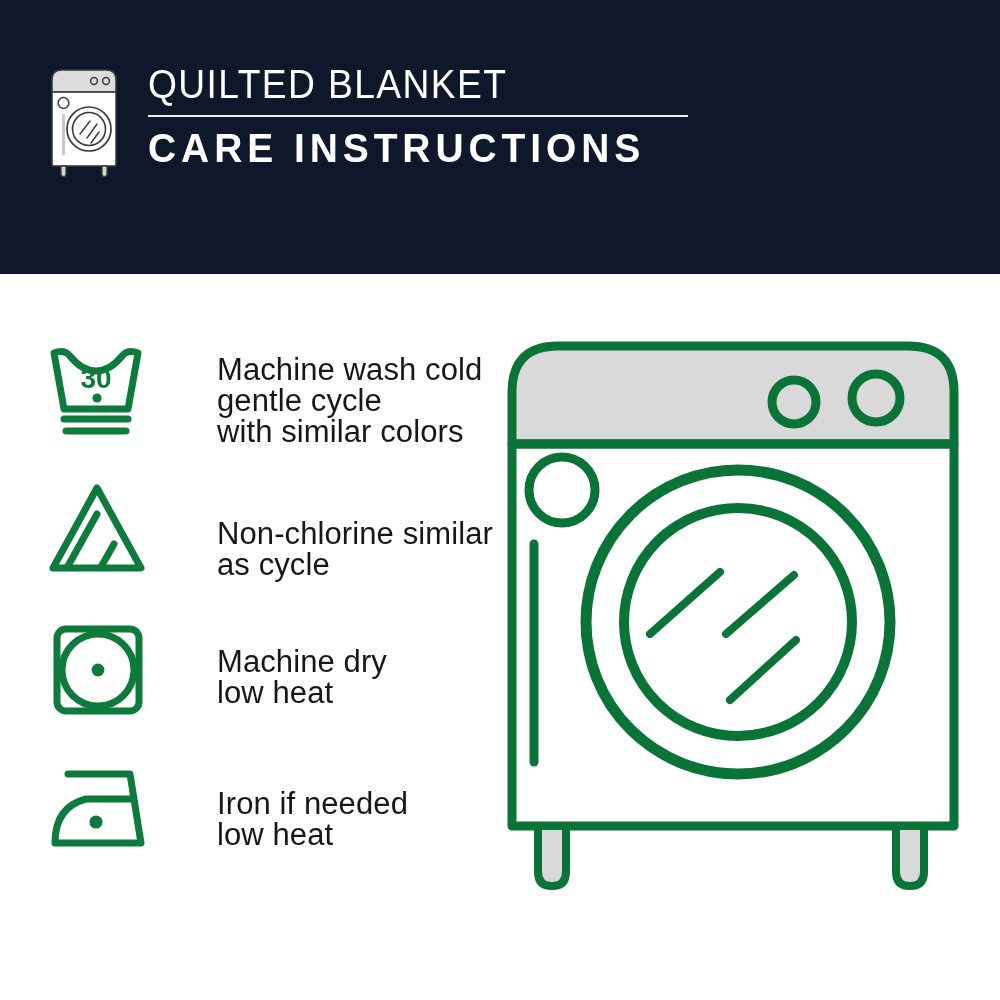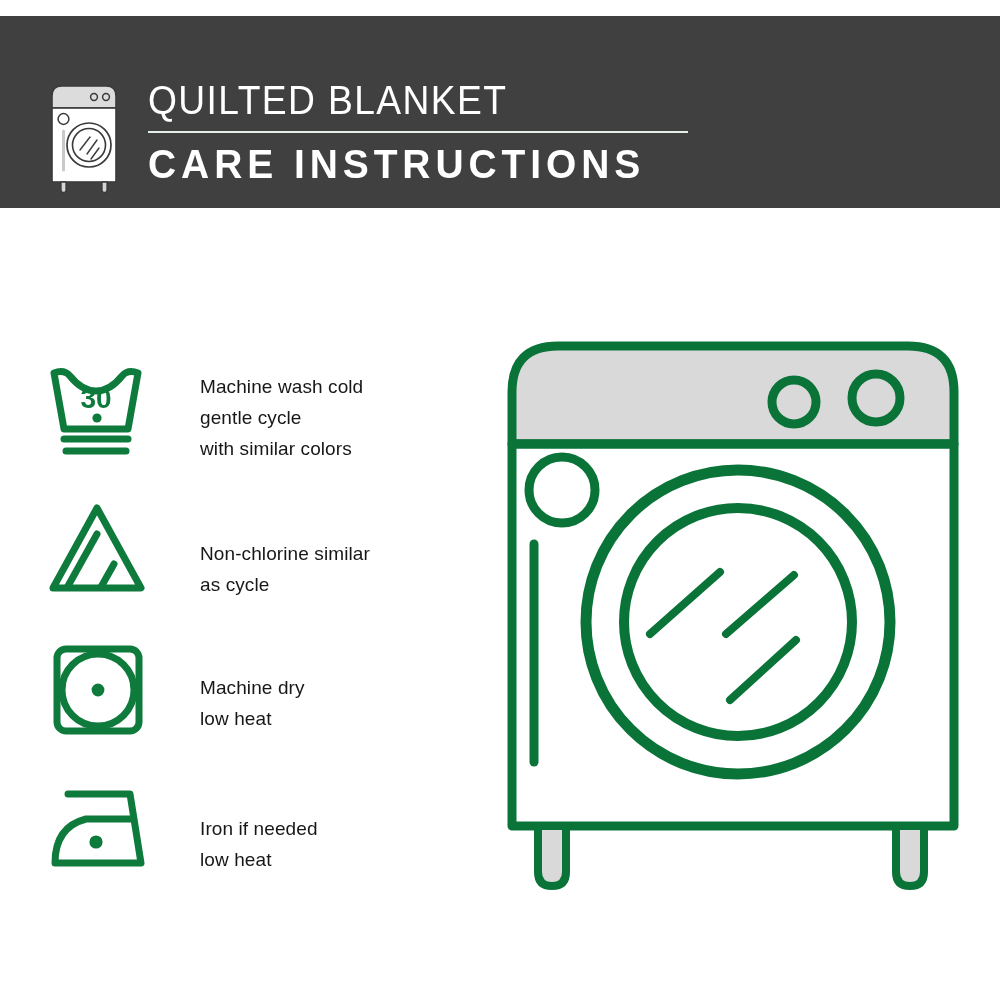--- a/index.html
+++ b/index.html
@@ -15,24 +15,24 @@
     width: 1000px;
     height: 1000px;
     background: #ffffff;
     overflow: hidden;
   }
 
   
   .header-band {
     position: absolute;
     left: 0;
-    top: 16px;
+    top: 0;
     width: 1000px;
-    height: 192px;
-    background: #404040;
+    height: 274px;
+    background: #0f172a;
   }
   .header-inner {
     position: absolute;
     left: 42px;
     top: 62px;
     display: flex;
     align-items: flex-start;
   }
   .header-icon {
     width: 92px;
@@ -75,33 +75,34 @@
   
   .care-list {
     position: absolute;
     left: 46px;
     top: 340px;
     width: 430px;
   }
   .care-row {
     position: relative;
     display: flex;
-    align-items: center;
+    align-items: flex-start;
     height: 140px;
+    gap: 17px;
   }
   .care-symbol {
     width: 108px;
     flex: 0 0 108px;
     display: flex;
     justify-content: flex-start;
   }
   .care-text {
     margin-left: 46px;
     color: #171717;
-    font-size: 19px;
+    font-size: 31px;
     line-height: 31px;
     letter-spacing: 0.1px;
     font-weight: 400;
     padding-top: 12px;
   }
   .care-text .ln { display: block; white-space: nowrap; }
 
   .row-wash .care-text   { padding-top: 14px; }
   .row-bleach .care-text { padding-top: 38px; }
   .row-dry .care-text    { padding-top: 26px; }

